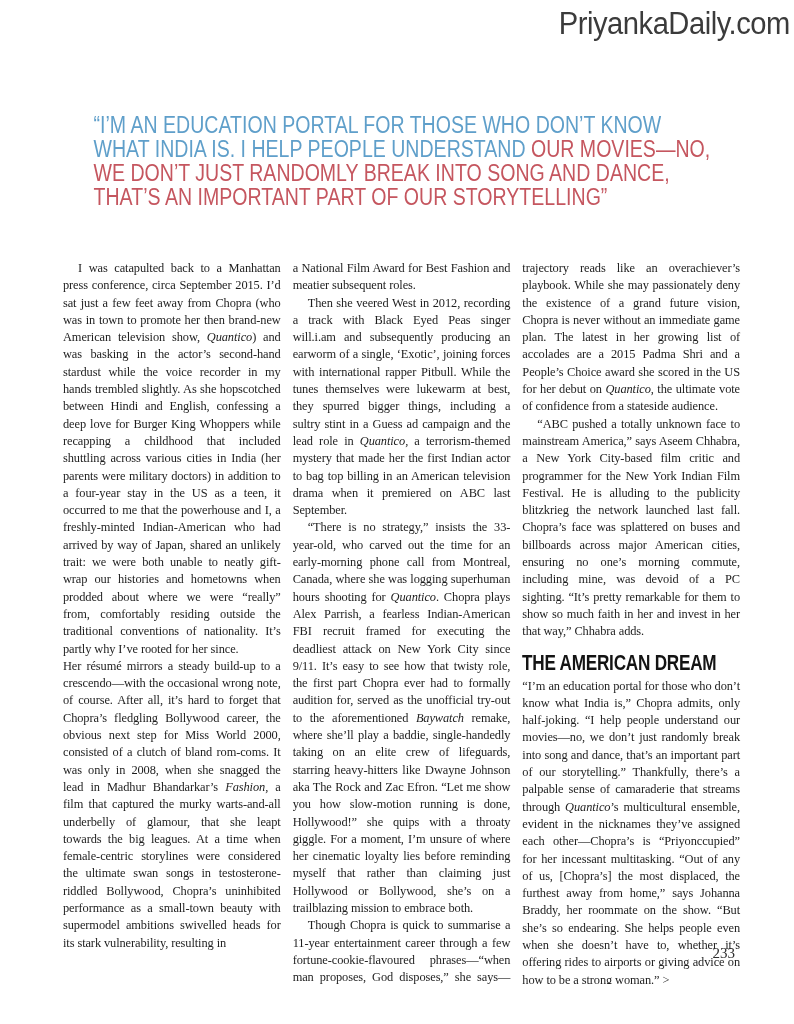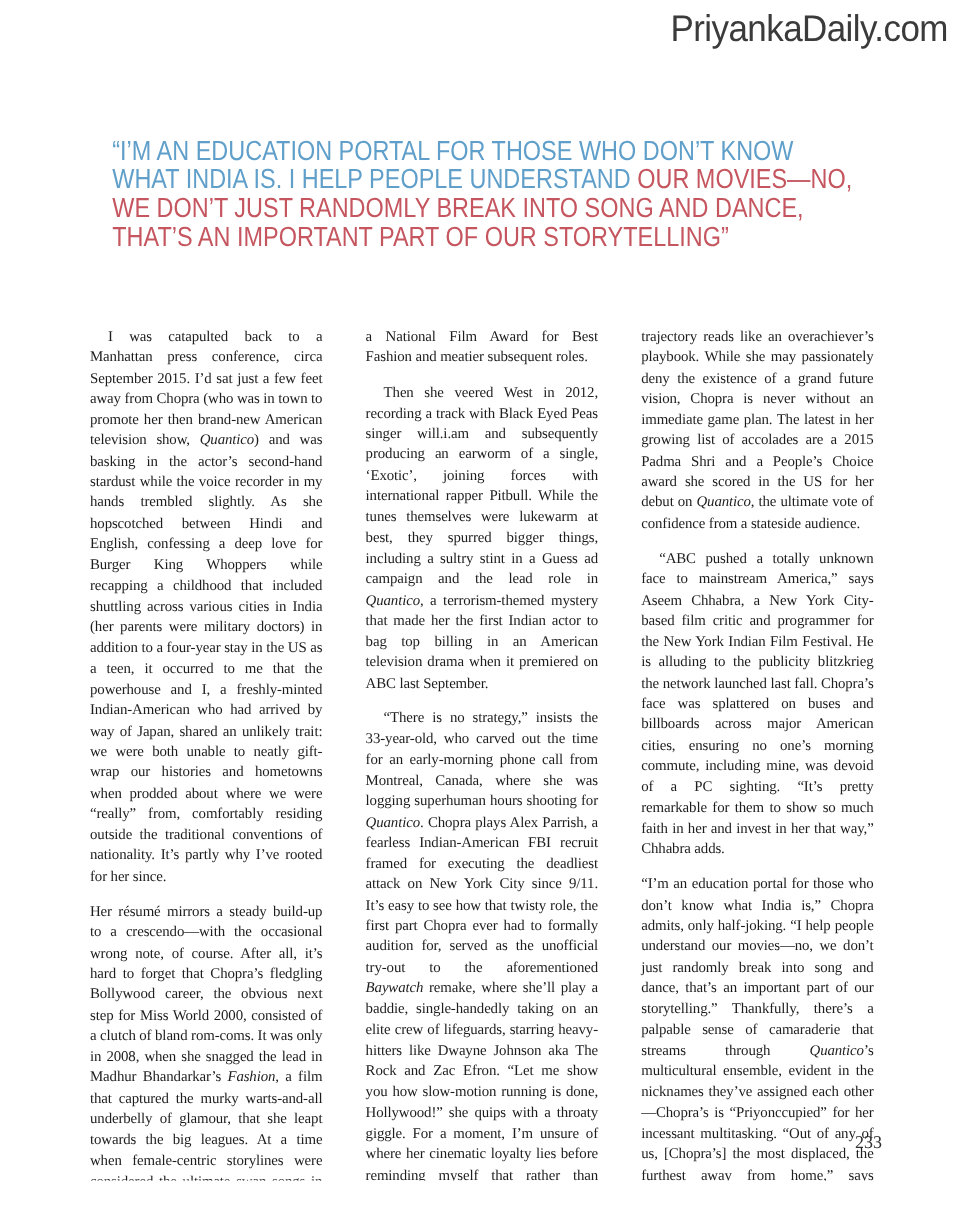--- a/index.html
+++ b/index.html
@@ -50,21 +50,21 @@
   .cols {
     position: absolute;
     top: 260px;
     left: 63px;
     right: 54px;
     display: flex;
     gap: 12px;
   }
   .col { flex: 1 1 0; min-width: 0; }
   .para {
-    margin: 12px;
+    margin: 0;
     font-size: 12.4px;
     line-height: 17.3px;
     letter-spacing: -0.1px;
     text-align: justify;
     color: #1d1d1d;
     hyphens: auto;
     -webkit-hyphens: auto;
   }
   .para.indent { text-indent: 15px; }
   .heading {
@@ -117,20 +117,21 @@
     <div class="col">
       <p class="para">a National Film Award for Best Fashion and meatier subsequent roles.</p>
       <p class="para indent">Then she veered West in 2012, recording a track with Black Eyed Peas singer will.i.am and subsequently producing an earworm of a single, ‘Exotic’, joining forces with international rapper Pitbull. While the tunes themselves were lukewarm at best, they spurred bigger things, including a sultry stint in a Guess ad campaign and the lead role in <i>Quantico</i>, a terrorism-themed mystery that made her the first Indian actor to bag top billing in an American television drama when it premiered on ABC last September.</p>
       <p class="para indent">“There is no strategy,” insists the 33-year-old, who carved out the time for an early-morning phone call from Montreal, Canada, where she was logging superhuman hours shooting for <i>Quantico</i>. Chopra plays Alex Parrish, a fearless Indian-American FBI recruit framed for executing the deadliest attack on New York City since 9/11. It’s easy to see how that twisty role, the first part Chopra ever had to formally audition for, served as the unofficial try-out to the aforementioned <i>Baywatch</i> remake, where she’ll play a baddie, single-handedly taking on an elite crew of lifeguards, starring heavy-hitters like Dwayne Johnson aka The Rock and Zac Efron. “Let me show you how slow-motion running is done, Hollywood!” she quips with a throaty giggle. For a moment, I’m unsure of where her cinematic loyalty lies before reminding myself that rather than claiming just Hollywood or Bollywood, she’s on a trailblazing mission to embrace both.</p>
       <p class="para indent">Though Chopra is quick to summarise a 11-year entertainment career through a few fortune-cookie-flavoured phrases—“when man proposes, God disposes,” she says—her professional</p>
     </div>
 
     <div class="col">
       <p class="para">trajectory reads like an overachiever’s playbook. While she may passionately deny the existence of a grand future vision, Chopra is never without an immediate game plan. The latest in her growing list of accolades are a 2015 Padma Shri and a People’s Choice award she scored in the US for her debut on <i>Quantico</i>, the ultimate vote of confidence from a stateside audience.</p>
       <p class="para indent">“ABC pushed a totally unknown face to mainstream America,” says Aseem Chhabra, a New York City-based film critic and programmer for the New York Indian Film Festival. He is alluding to the publicity blitzkrieg the network launched last fall. Chopra’s face was splattered on buses and billboards across major American cities, ensuring no one’s morning commute, including mine, was devoid of a PC sighting. “It’s pretty remarkable for them to show so much faith in her and invest in her that way,” Chhabra adds.</p>
+      <h2 class="heading"><span class="hspan">THE AMERICAN DREAM</span></h2>
       <p class="para">“I’m an education portal for those who don’t know what India is,” Chopra admits, only half-joking. “I help people understand our movies—no, we don’t just randomly break into song and dance, that’s an important part of our storytelling.” Thankfully, there’s a palpable sense of camaraderie that streams through <i>Quantico</i>’s multicultural ensemble, evident in the nicknames they’ve assigned each other—Chopra’s is “Priyonccupied” for her incessant multitasking. “Out of any of us, [Chopra’s] the most displaced, the furthest away from home,” says Johanna Braddy, her roommate on the show. “But she’s so endearing. She helps people even when she doesn’t have to, whether it’s offering rides to airports or giving advice on how to be a strong woman.” &gt;</p>
     </div>
 
   </div>
 
   <div class="page-number">233</div>
 
 </div>
 
 </body></html>

